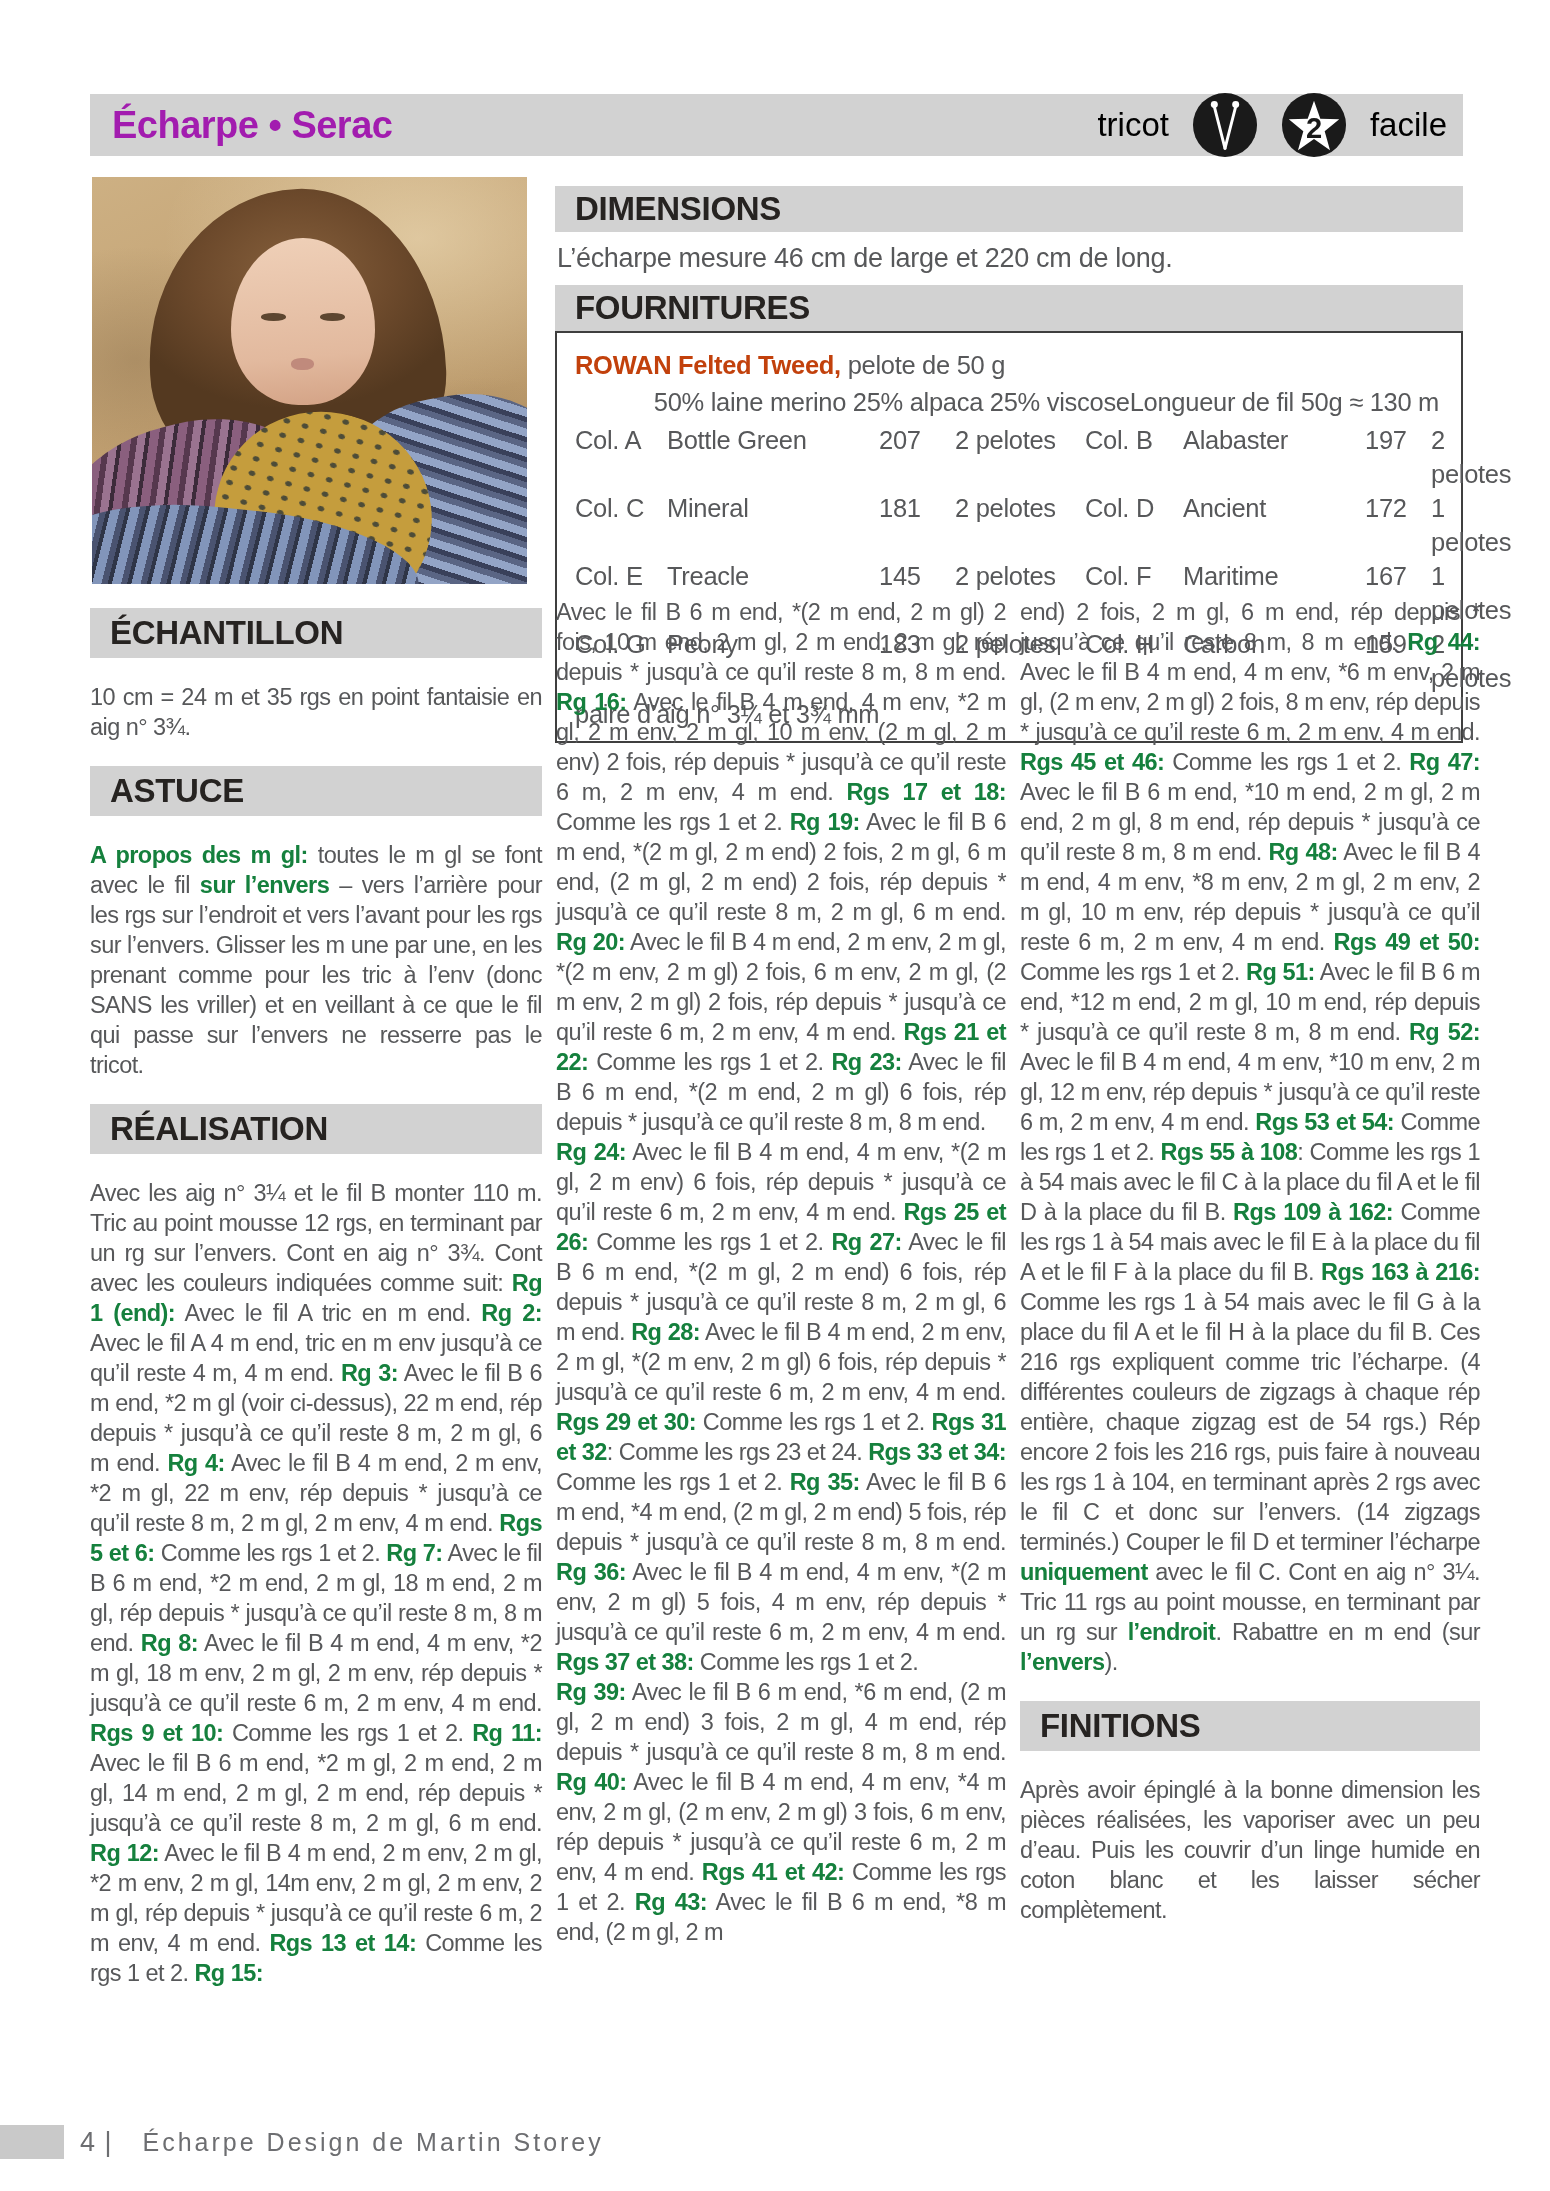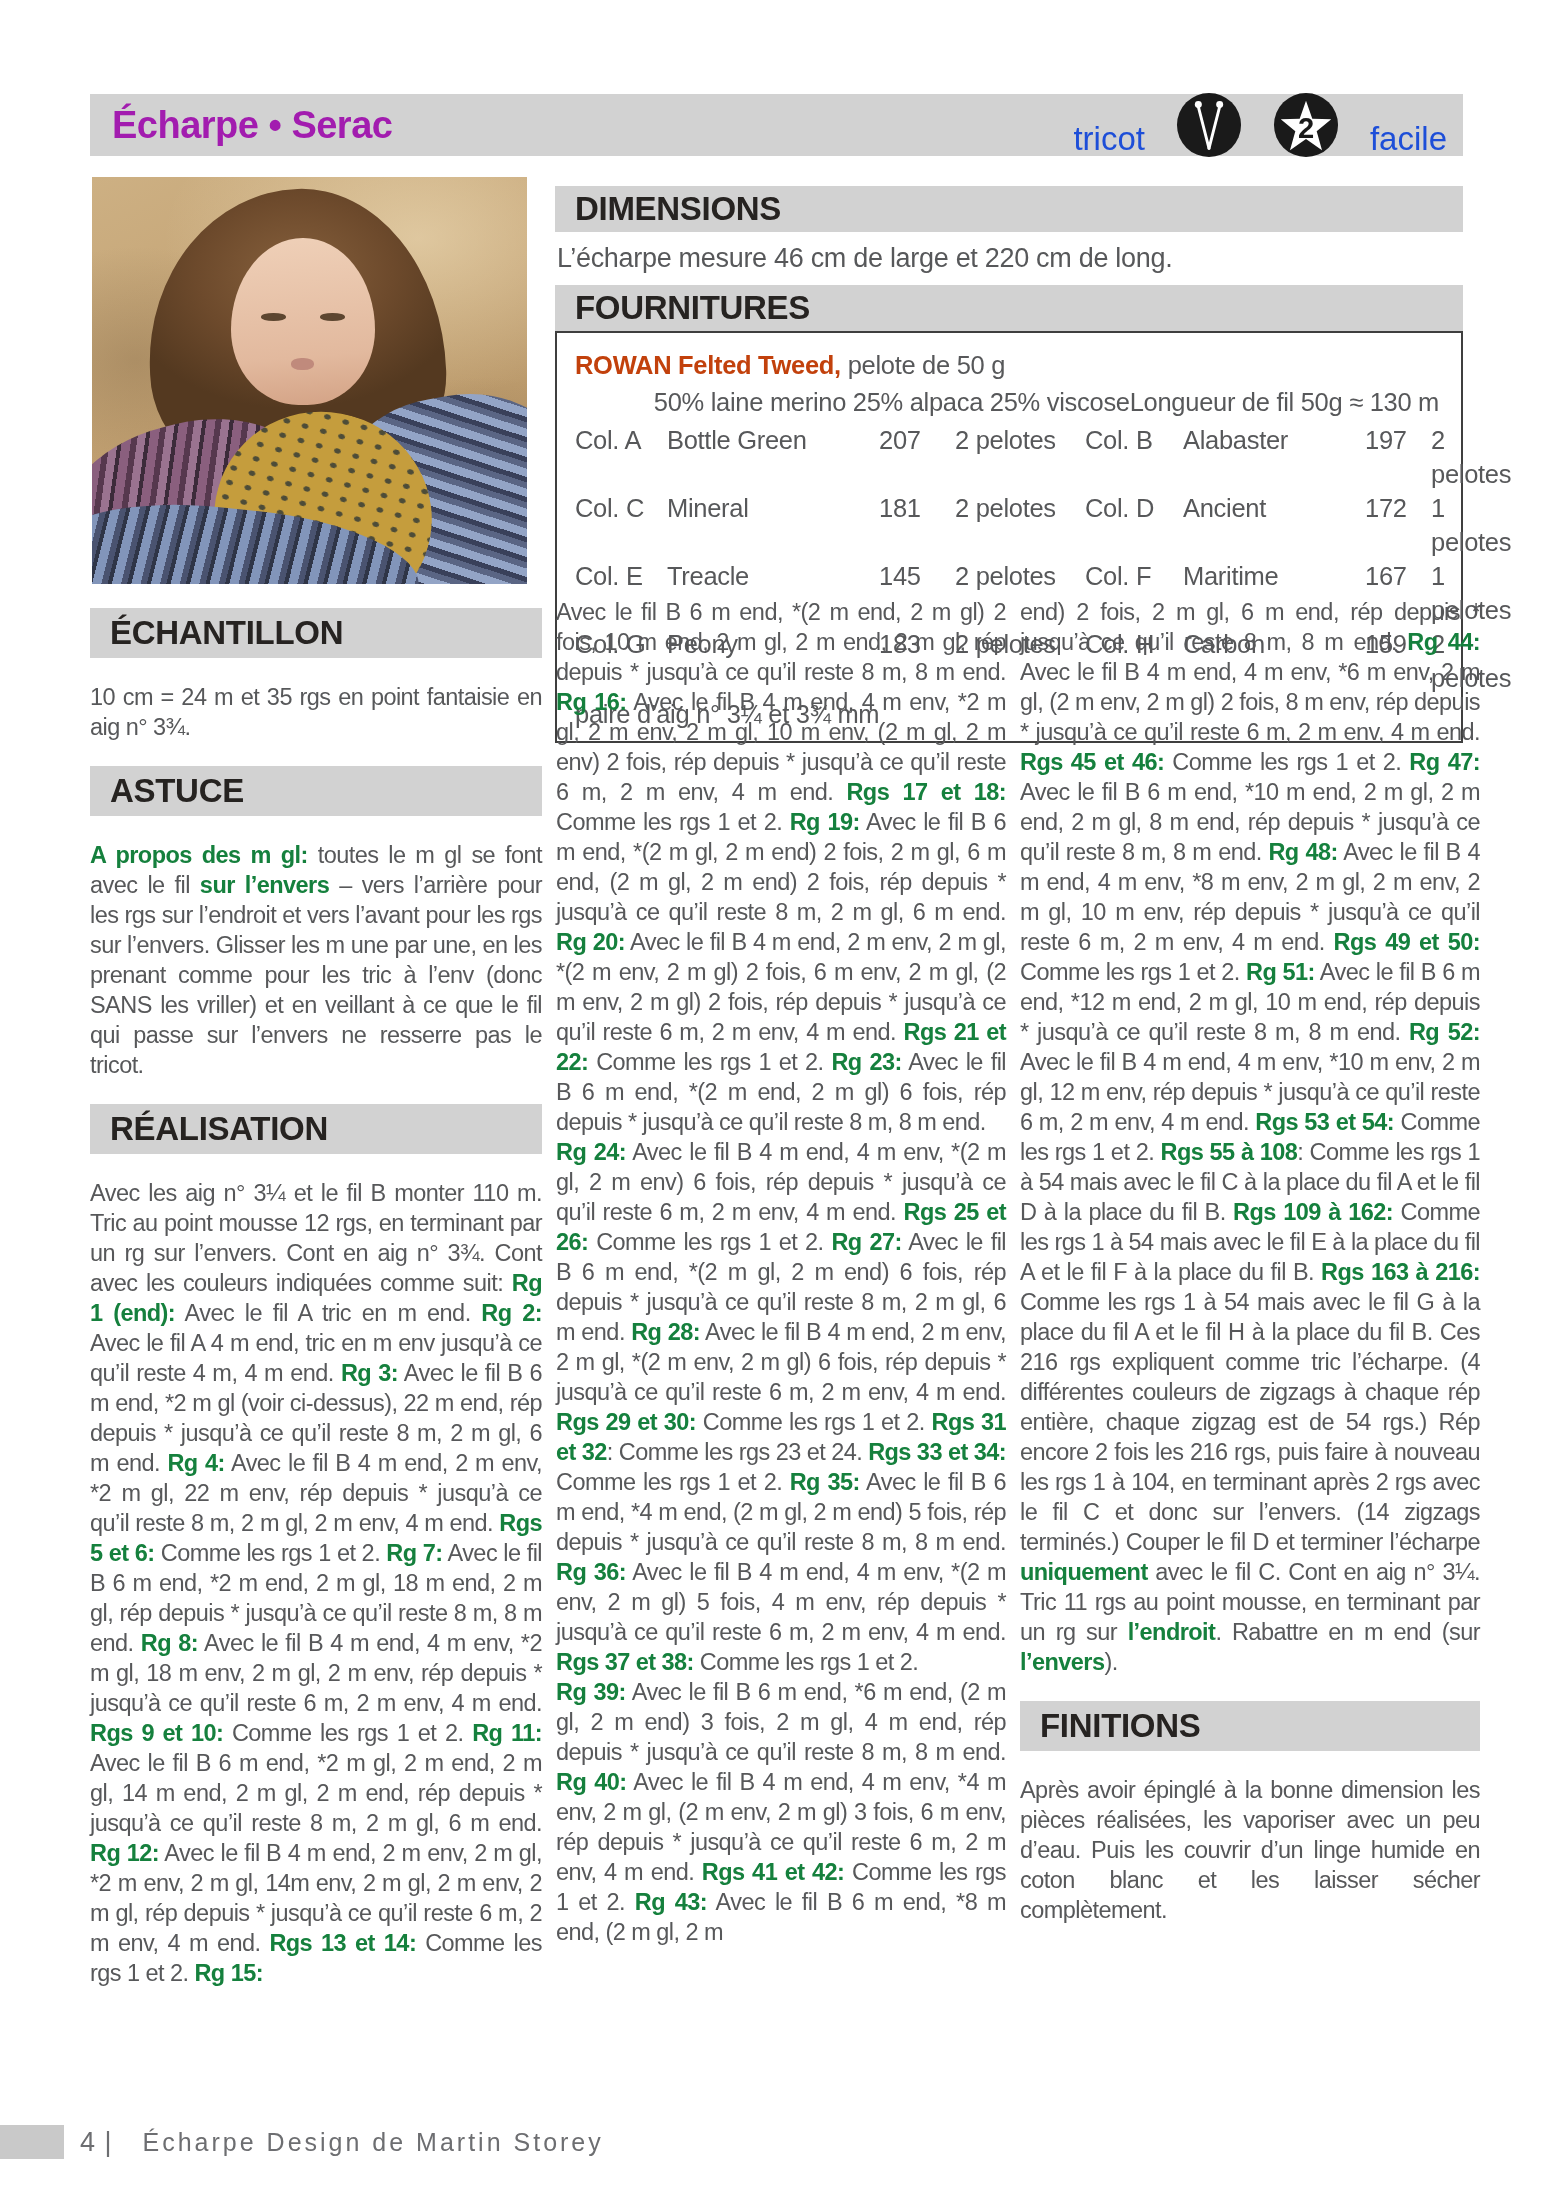--- a/index.html
+++ b/index.html
@@ -4,21 +4,21 @@
 <style>
   *{margin:0;padding:0;box-sizing:border-box}
   html,body{background:#ffffff}
   .page{position:relative;width:1550px;height:2191px;background:#fff;
         font-family:"Liberation Sans",sans-serif;overflow:hidden;color:#57585a}
 
   
   .band{position:absolute;left:90px;top:94px;width:1373px;height:62px;background:#d2d2d2;
         display:flex;align-items:center;justify-content:space-between;padding:0 16px 0 22px}
   .band h1{font-size:38px;font-weight:bold;color:#a21caf;letter-spacing:-.5px}
-  .band-right{display:flex;align-items:flex-end;gap:31px;font-size:33px;color:#1d4ed8}
+  .band-right{display:flex;align-items:center;gap:23px;font-size:33px;color:#000000}
   .icon-circle{width:66px;height:66px;display:block;flex:none}
 
   
   .photo{position:absolute;left:92px;top:177px;width:435px;height:407px;overflow:hidden;background:#c2a172}
   .p-wall{position:absolute;inset:0;background:
     radial-gradient(90% 60% at 75% 15%, rgba(244,228,193,.55), transparent 65%),
     radial-gradient(50% 40% at 10% 45%, rgba(109,84,55,.28), transparent 70%),
     radial-gradient(40% 30% at 90% 70%, rgba(120,90,55,.25), transparent 70%),
     linear-gradient(155deg,#cdb083 0%,#c2a172 45%,#b08f62 100%)}
   .p-hair{position:absolute;left:13%;top:3%;width:68%;height:74%;

